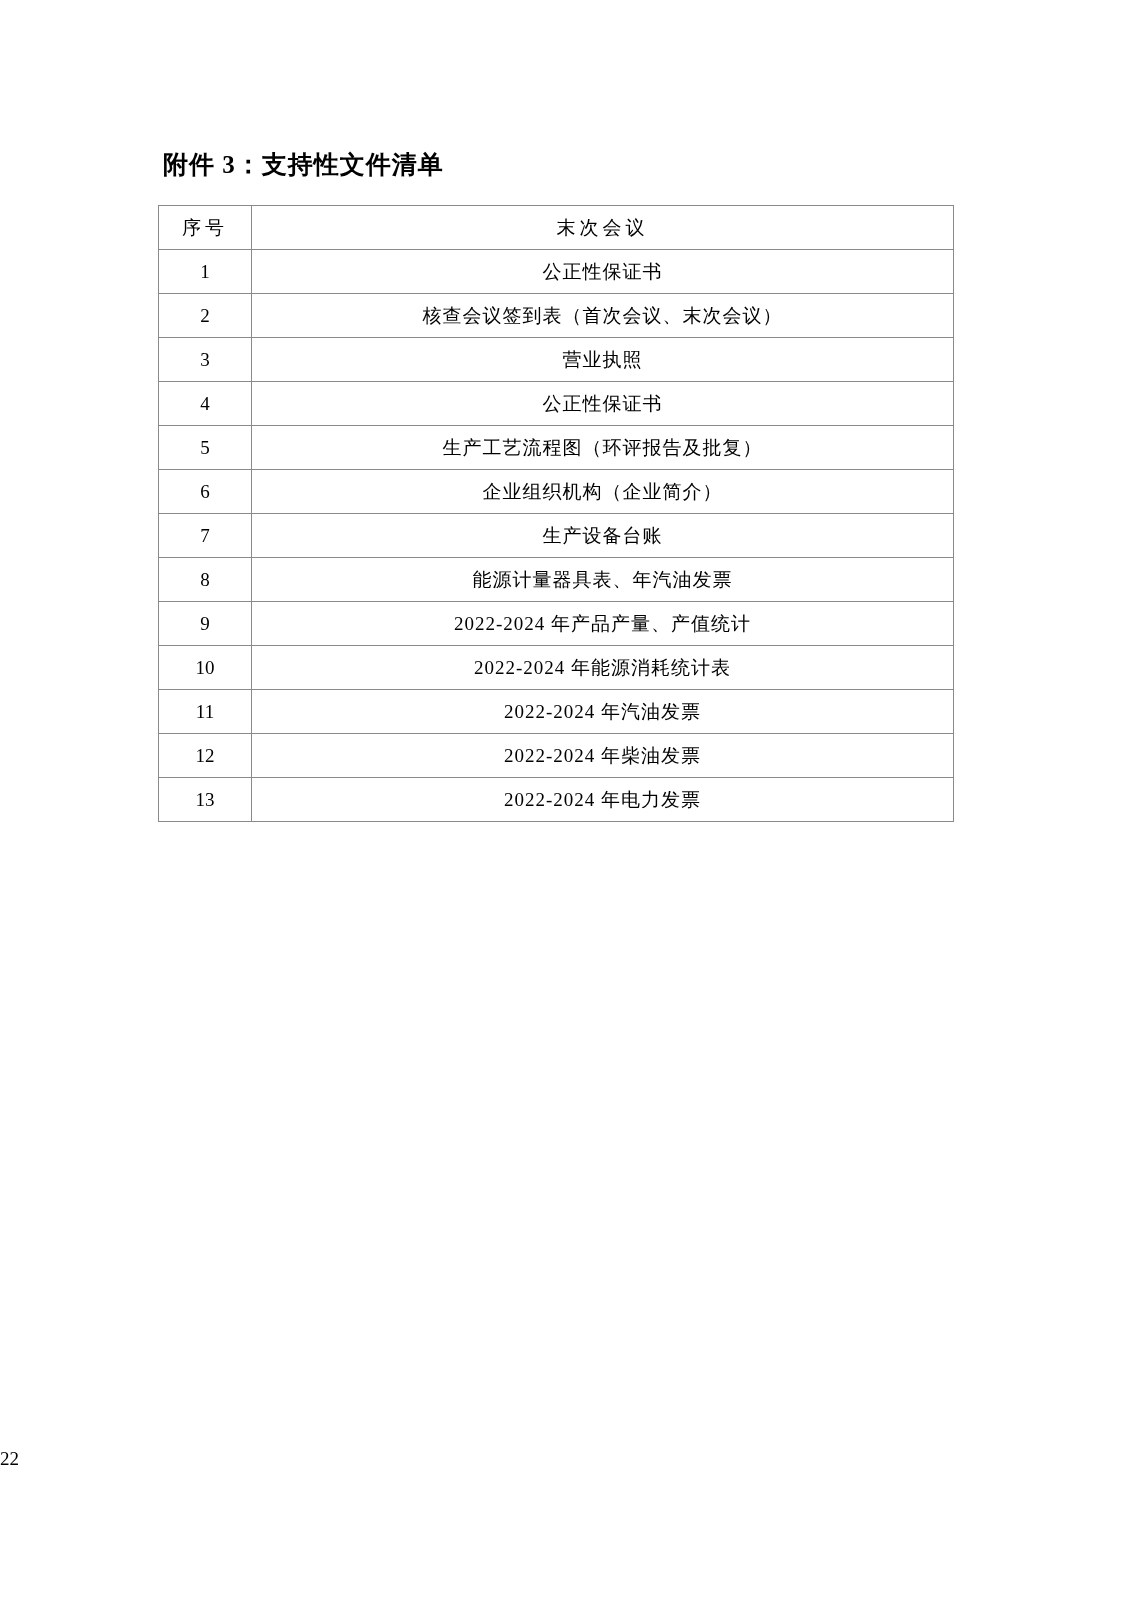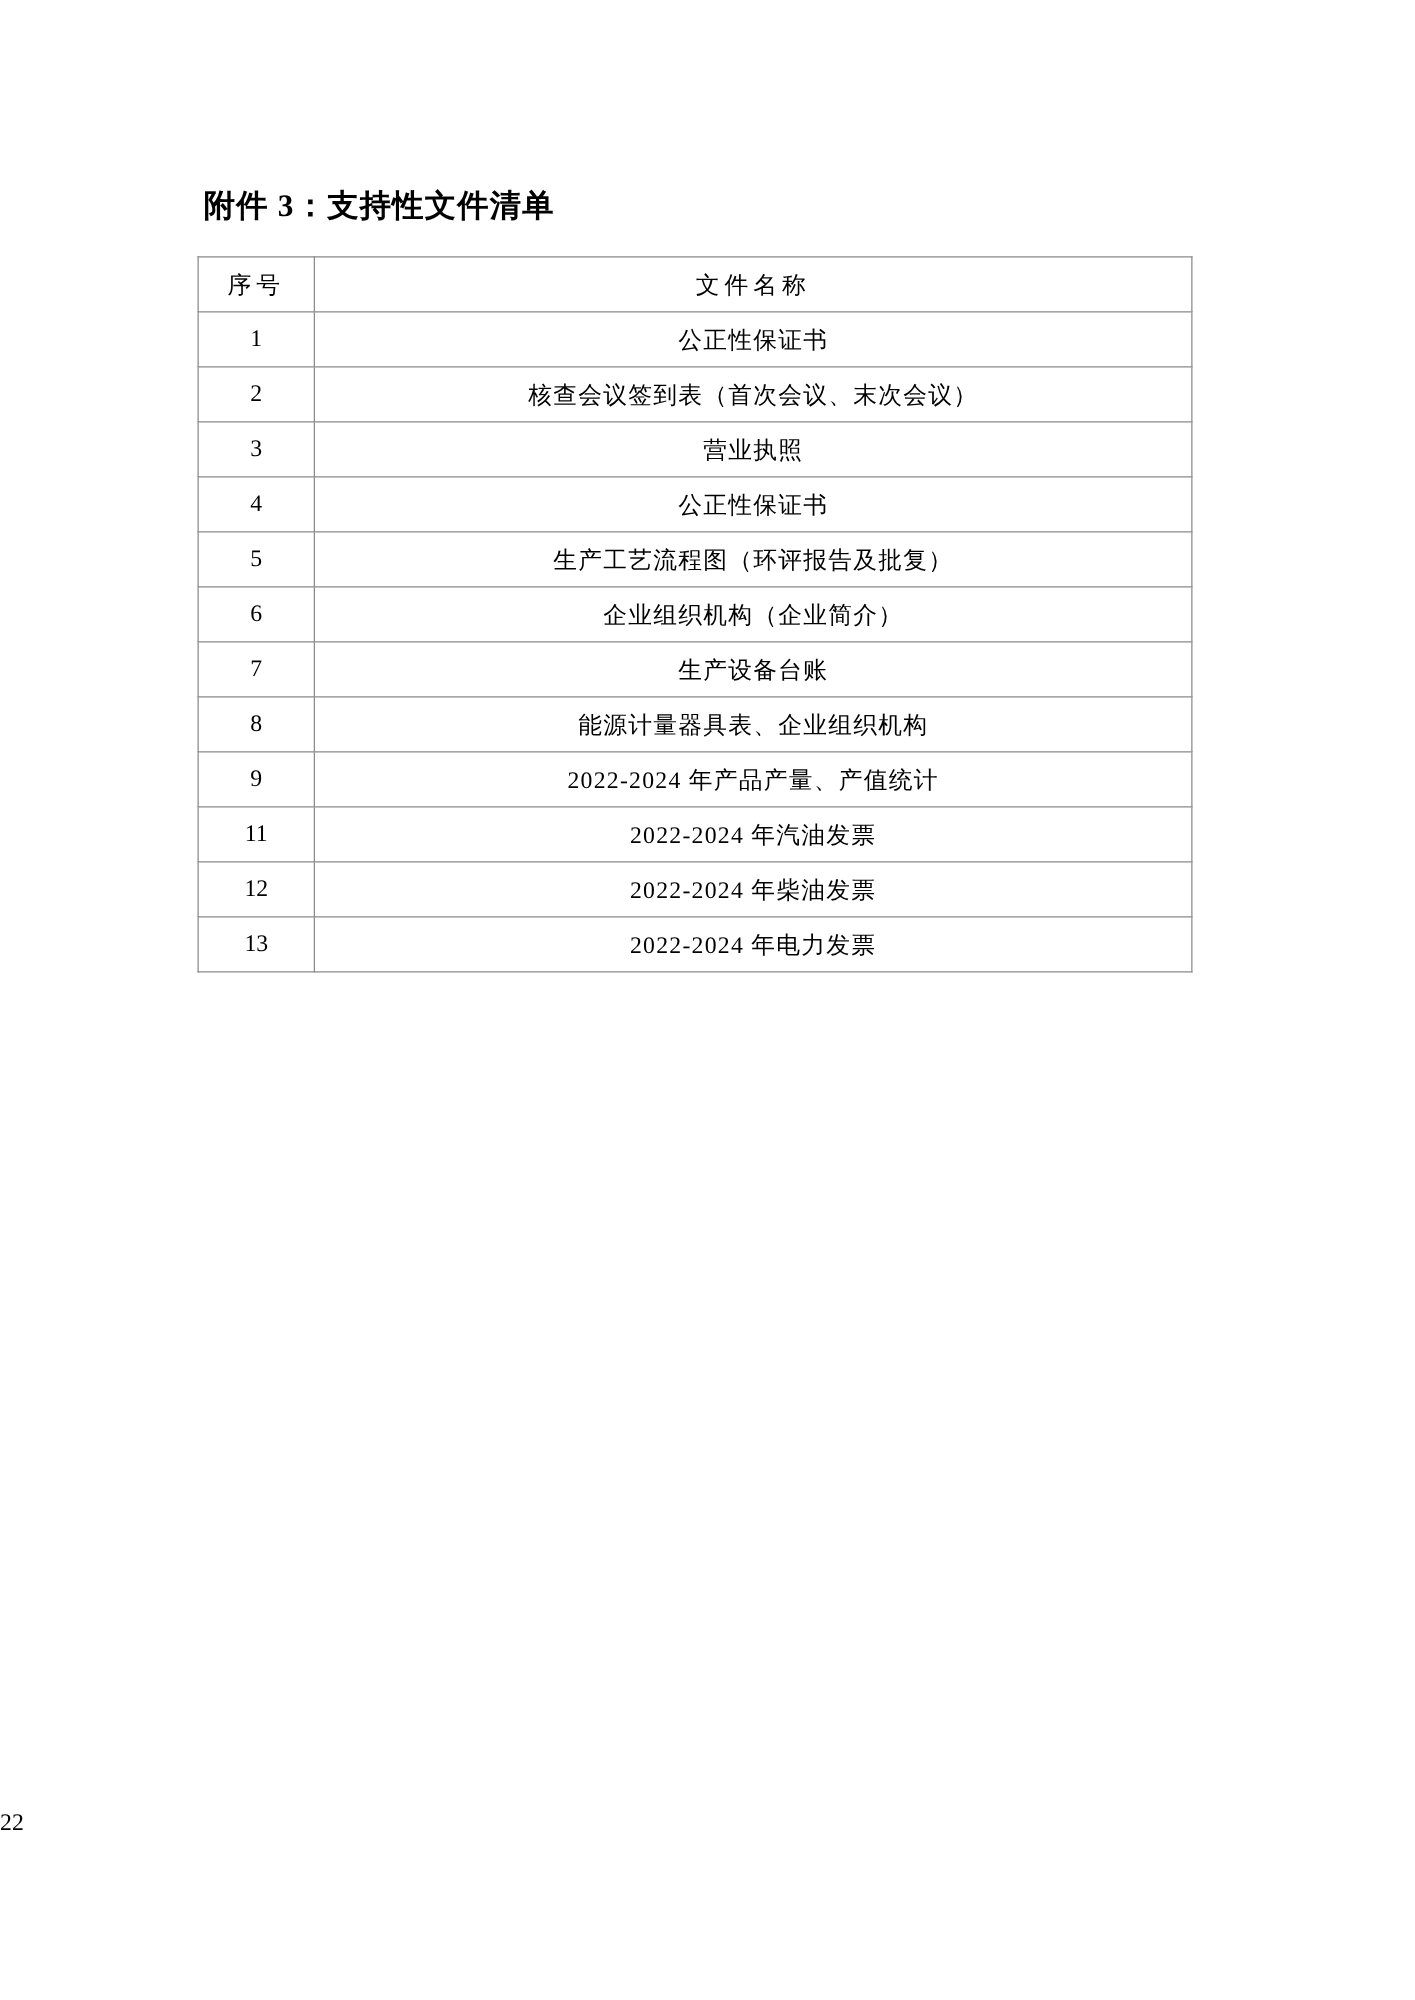--- a/index.html
+++ b/index.html
@@ -85,21 +85,21 @@
   <div class="doc-title">附件 3：支持性文件清单</div>
 
   <table class="doc-table">
     <colgroup>
       <col class="c-index">
       <col class="c-name">
     </colgroup>
     <thead>
       <tr>
         <th class="hdr-index">序号</th>
-        <th class="hdr-name">文件名称</th>
+        <th class="hdr-name">末次会议</th>
       </tr>
     </thead>
     <tbody>
       <tr>
         <td class="cell-index">1</td>
         <td class="cell-name">公正性保证书</td>
       </tr>
       <tr>
         <td class="cell-index">2</td>
         <td class="cell-name">核查会议签到表（首次会议、末次会议）</td>
@@ -119,25 +119,29 @@
       <tr>
         <td class="cell-index">6</td>
         <td class="cell-name">企业组织机构（企业简介）</td>
       </tr>
       <tr>
         <td class="cell-index">7</td>
         <td class="cell-name">生产设备台账</td>
       </tr>
       <tr>
         <td class="cell-index">8</td>
-        <td class="cell-name">能源计量器具表、企业组织机构</td>
+        <td class="cell-name">能源计量器具表、年汽油发票</td>
       </tr>
       <tr>
         <td class="cell-index">9</td>
         <td class="cell-name">2022-2024 年产品产量、产值统计</td>
+      </tr>
+      <tr>
+        <td class="cell-index">10</td>
+        <td class="cell-name">2022-2024 年能源消耗统计表</td>
       </tr>
       <tr>
         <td class="cell-index">11</td>
         <td class="cell-name">2022-2024 年汽油发票</td>
       </tr>
       <tr>
         <td class="cell-index">12</td>
         <td class="cell-name">2022-2024 年柴油发票</td>
       </tr>
       <tr>

